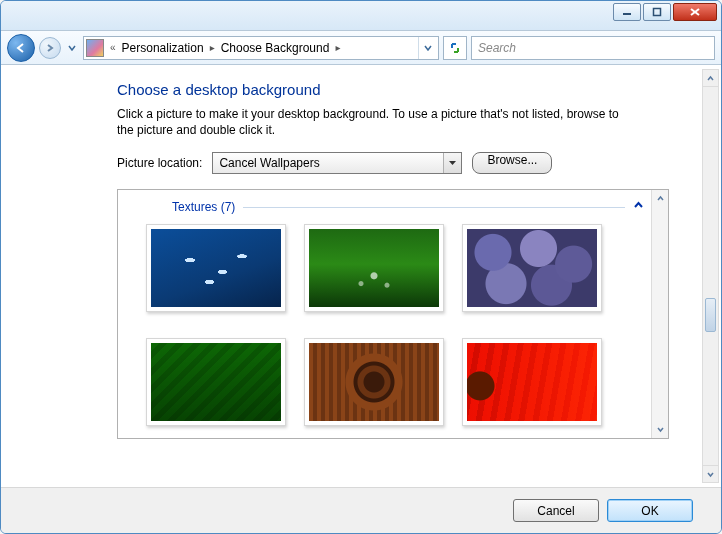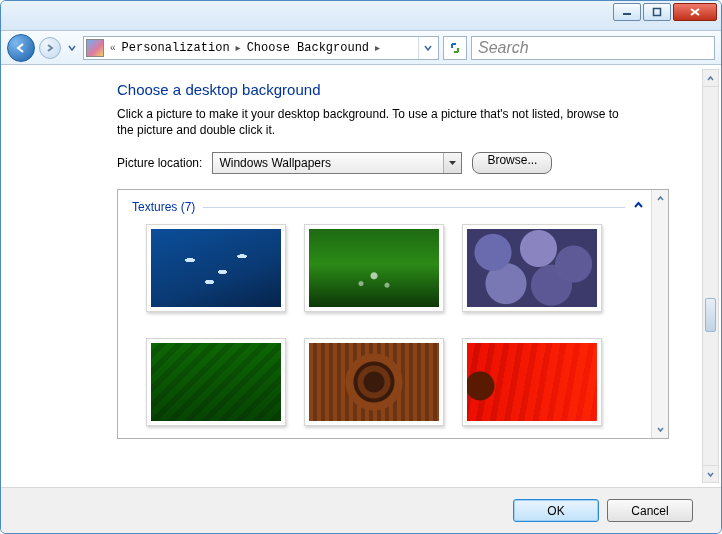--- a/index.html
+++ b/index.html
@@ -95,21 +95,21 @@
   .addr-icon {
     width: 18px; height: 18px;
     background: linear-gradient(135deg,#6fb0f0,#e07aa0 60%,#f0d060);
     border:1px solid #888;
   }
   .breadcrumb {
     display:flex; align-items:center; gap:2px;
     color:#000;
   }
   .crumb-sep { color:#555; padding:0 2px; font-size:10px; }
-  .crumb { padding: 0 2px; font-family: Liberation Mono, monospace; }
+  .crumb { padding: 0 2px; }
   .addr-dd {
     margin-left:auto;
     width:18px; height:22px;
     border-left:1px solid #cfdde9;
     display:flex; align-items:center; justify-content:center;
     color:#3b6a9a;
   }
   .refresh-btn {
     width:24px; height:24px;
     border:1px solid #a0b5c8;
@@ -123,21 +123,21 @@
     border: 1px solid #a0b5c8;
     background: #fff;
     display:flex;
     align-items:center;
     padding:0 4px;
     color:#777;
     font-style: italic;
   }
   .searchbox input {
     border:none; background:transparent; width:100%;
-    font-family:inherit; font-size:16px; outline:none;
+    font-family:inherit; font-size:12px; outline:none;
     color:#000;
   }
   .searchbox input::placeholder { color:#888; font-style:italic; }
   
   .content {
     position:absolute;
     top:64px; left:0; right:0; bottom:46px;
     padding: 16px 20px 2px 116px;
     background:#fff;
     overflow:hidden;
@@ -213,20 +213,21 @@
     display:flex; align-items:center; justify-content:center;
     color:#5a7aa0;
   }
   .gallery-wrap .inner-scroll .arr.top { top:0; }
   .gallery-wrap .inner-scroll .arr.bot { bottom:0; }
 
   .group-header {
     display:flex; align-items:center; gap:8px;
     color:#0033aa;
     margin-bottom: 10px;
+    margin-left: 40px;
   }
   .group-header .line {
     flex:1; height:1px; background:#c8d8ea;
   }
   .group-header .chev { color:#0033aa; }
 
   .thumbs {
     display:grid;
     grid-template-columns: repeat(3, 140px);
     gap: 26px 18px;
@@ -399,21 +400,21 @@
           </svg>
       </div>
     </div>
 
     <h1 class="page-title">Choose a desktop background</h1>
     <p class="page-desc">Click a picture to make it your desktop background. To use a picture that's not listed, browse to the picture and double click it.</p>
 
     <div class="loc-row">
       <span class="loc-label">Picture location:</span>
       <div class="loc-select">
-        <span>Windows Wallpapers</span>
+        <span>Cancel Wallpapers</span>
         <div class="dd">
           <svg width="9" height="9">
               <path d="M1 2 L4.5 6 L8 2" fill="#333"></path>
             </svg>
         </div>
       </div>
       <div class="browse-btn">
         <span>Browse...</span>
       </div>
     </div>
@@ -459,21 +460,21 @@
             <div class="img-wood"></div>
           </div>
         <div class="thumb-item">
             <div class="img-flower"></div>
           </div>
       </div>
     </div>
   </div>
 
   <div class="footer">
+    <div class="dlg-btn">
+      <span>Cancel</span>
+    </div>
     <div class="dlg-btn primary">
       <span>OK</span>
     </div>
-    <div class="dlg-btn">
-      <span>Cancel</span>
-    </div>
   </div>
 
 </div>
 
 </body></html>

